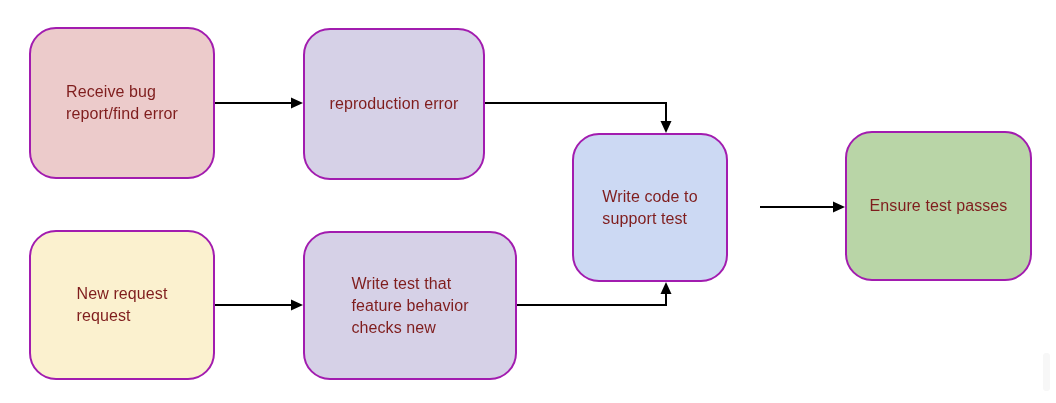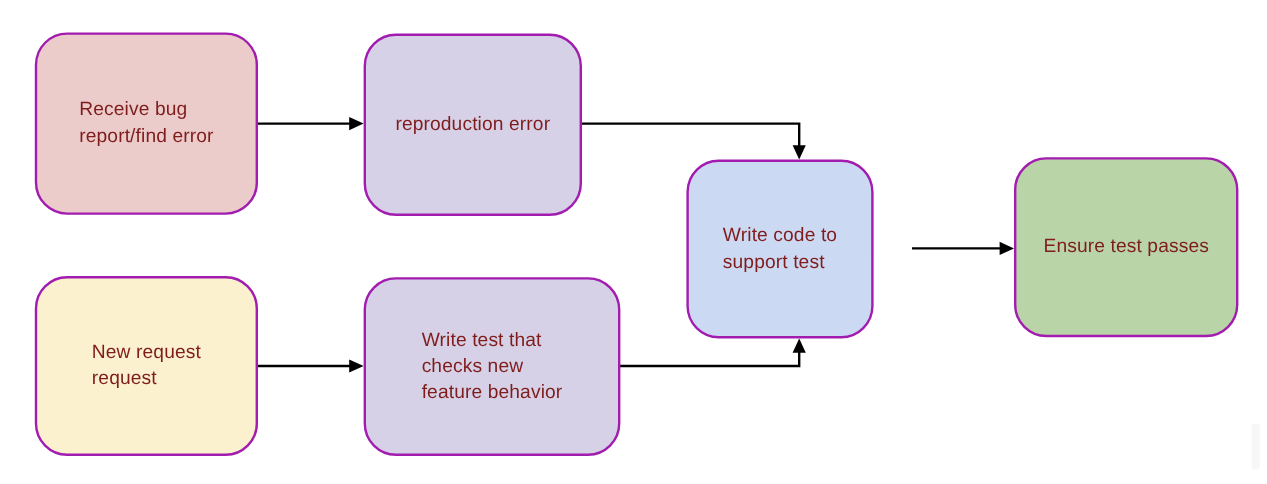--- a/index.html
+++ b/index.html
@@ -108,22 +108,22 @@
   <div class="node n-feature" style="background-color: rgb(251, 241, 207);">
     <div class="node-label">
       <span class="line">New request</span>
       <span class="line">request</span>
     </div>
   </div>
 
   <div class="node n-writetest" style="background-color: rgb(214, 209, 231);">
     <div class="node-label">
       <span class="line">Write test that</span>
+      <span class="line">feature behavior</span>
       <span class="line">checks new</span>
-      <span class="line">feature behavior</span>
     </div>
   </div>
 
   <div class="node n-writecode" style="background-color: rgb(204, 217, 243);">
     <div class="node-label">
       <span class="line">Write code to</span>
       <span class="line">support test</span>
     </div>
   </div>
 

